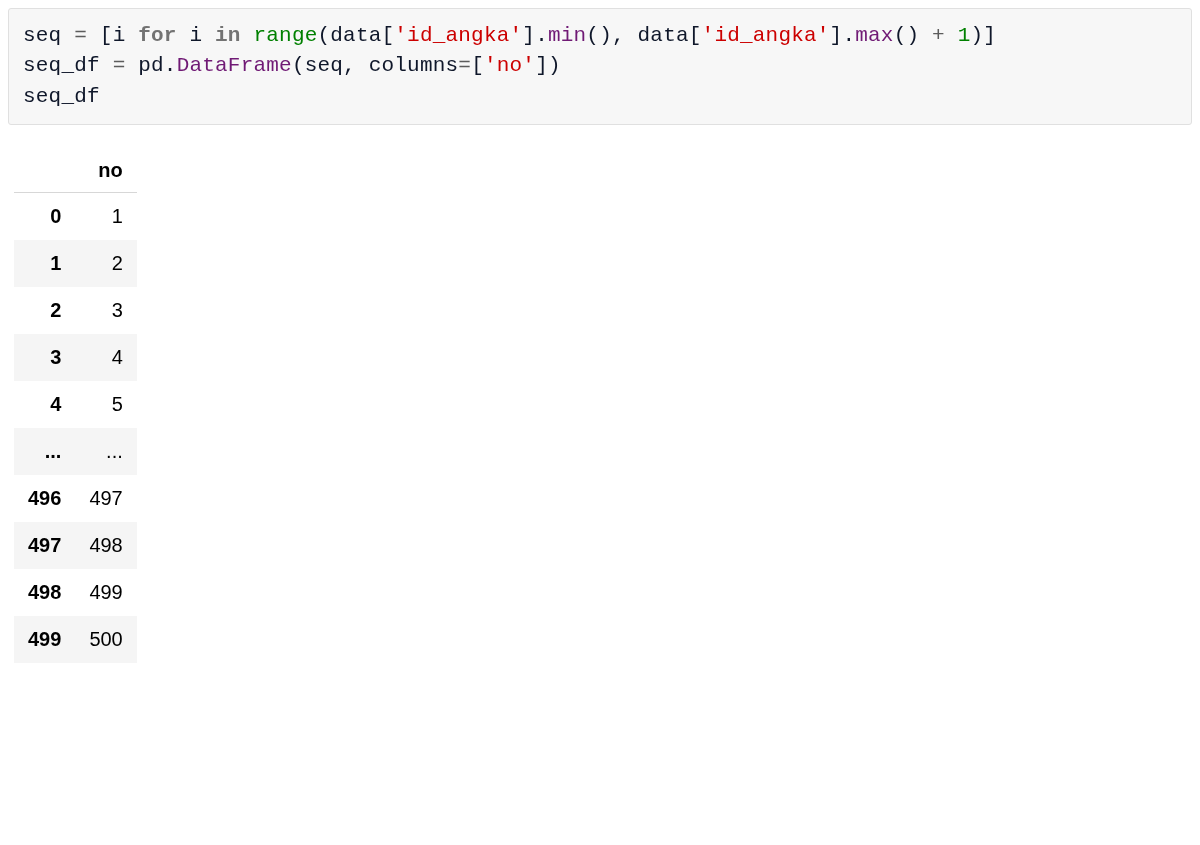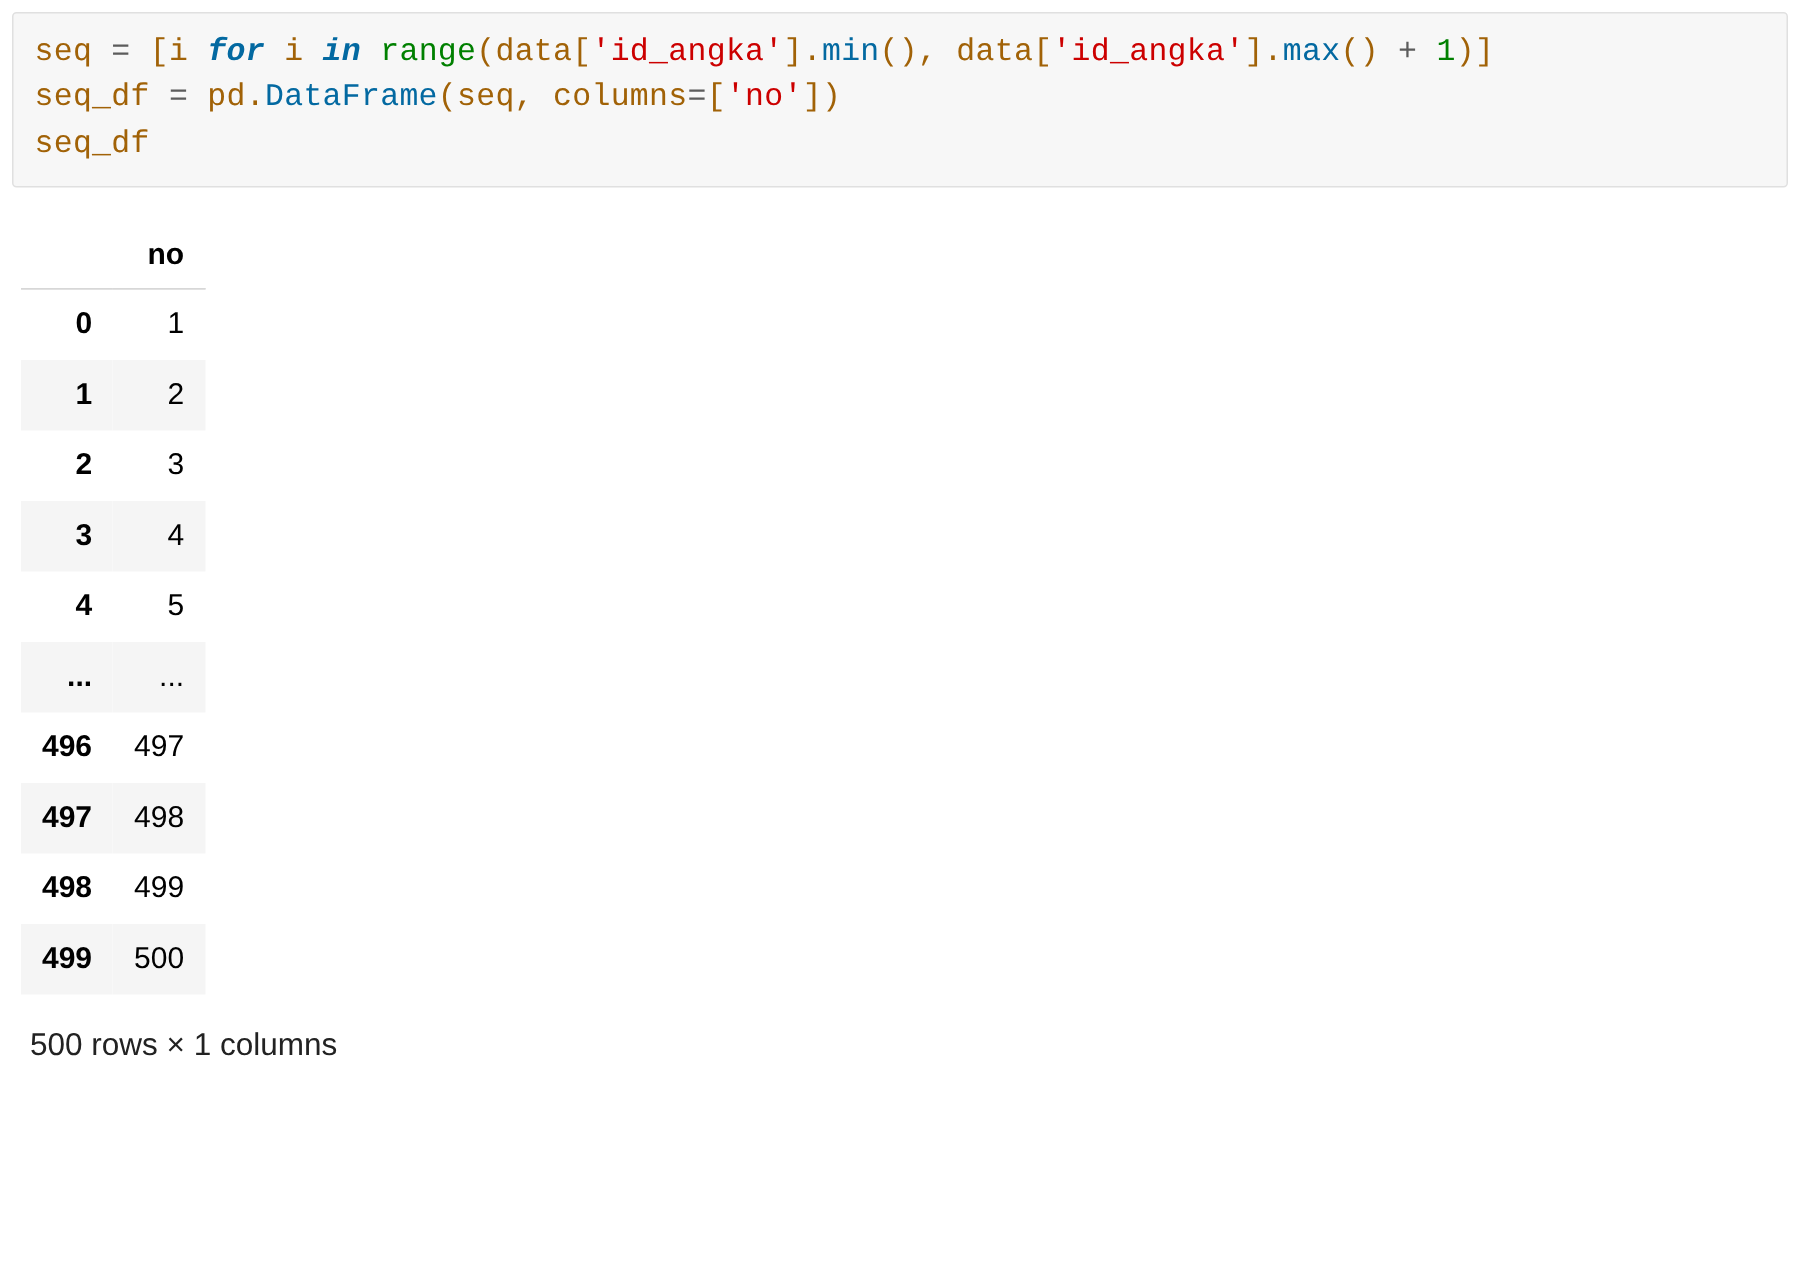--- a/index.html
+++ b/index.html
@@ -16,25 +16,25 @@
       border-radius: 3px;
       padding: 12px 14px;
       margin: 8px 8px 24px 8px;
       font-family: "SF Mono", Menlo, Consolas, "Liberation Mono", monospace;
       font-size: 21px;
       line-height: 1.45;
       white-space: pre;
       overflow-x: auto;
       letter-spacing: 0.2px;
     }
-    .tok-plain { color: #a16207; }
+    .tok-plain { color: #0f172a; }
     .tok-op { color: #5c5c5c; }
-    .tok-kw { color: #0369a1; font-weight: bold; font-style: italic; }
+    .tok-kw { color: #737373; font-weight: bold; }
     .tok-builtin { color: #008000; text-align: center; }
-    .tok-call { color: #0369a1; }
+    .tok-call { color: #701a75; }
     .tok-str { color: #cc0000; margin-top: 36px; }
     .tok-num { color: #008000; }
 
     .output-area {
       margin: 0 8px 16px 14px;
     }
     table.dataframe {
       border-collapse: collapse;
       border: none;
       font-size: 20px;
@@ -121,14 +121,13 @@
         <tr>
           <th>498</th>
           <td>499</td>
         </tr>
         <tr>
           <th>499</th>
           <td>500</td>
         </tr>
       </tbody>
   </table>
-  <p class="shape-info">500 rows × 1 columns</p>
 </div>
 
 </body></html>

